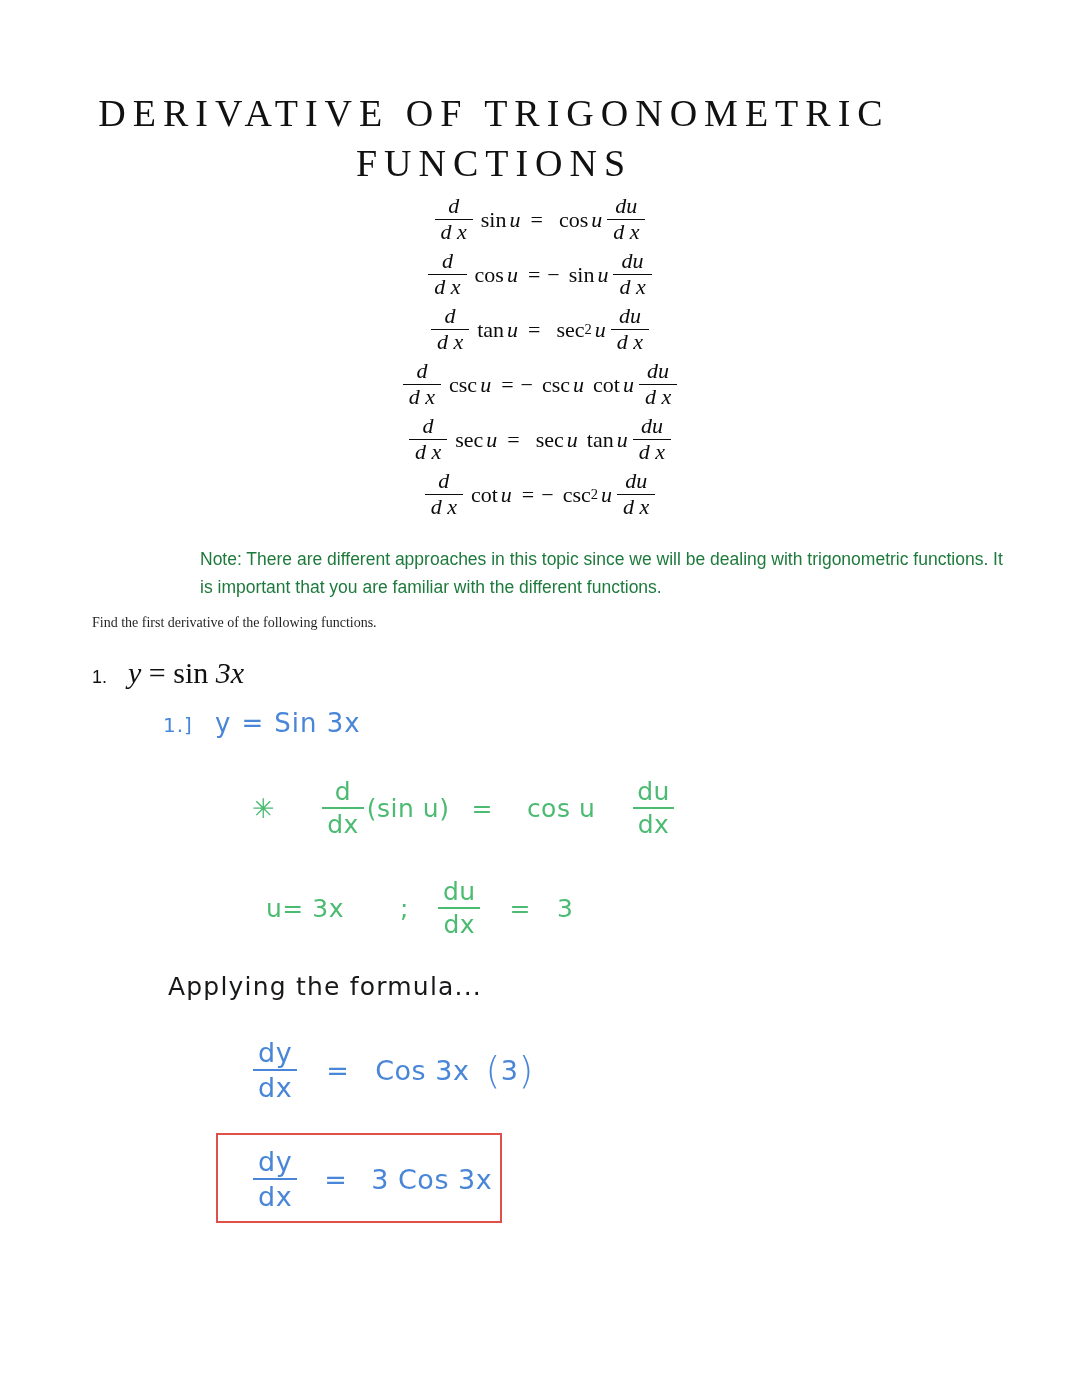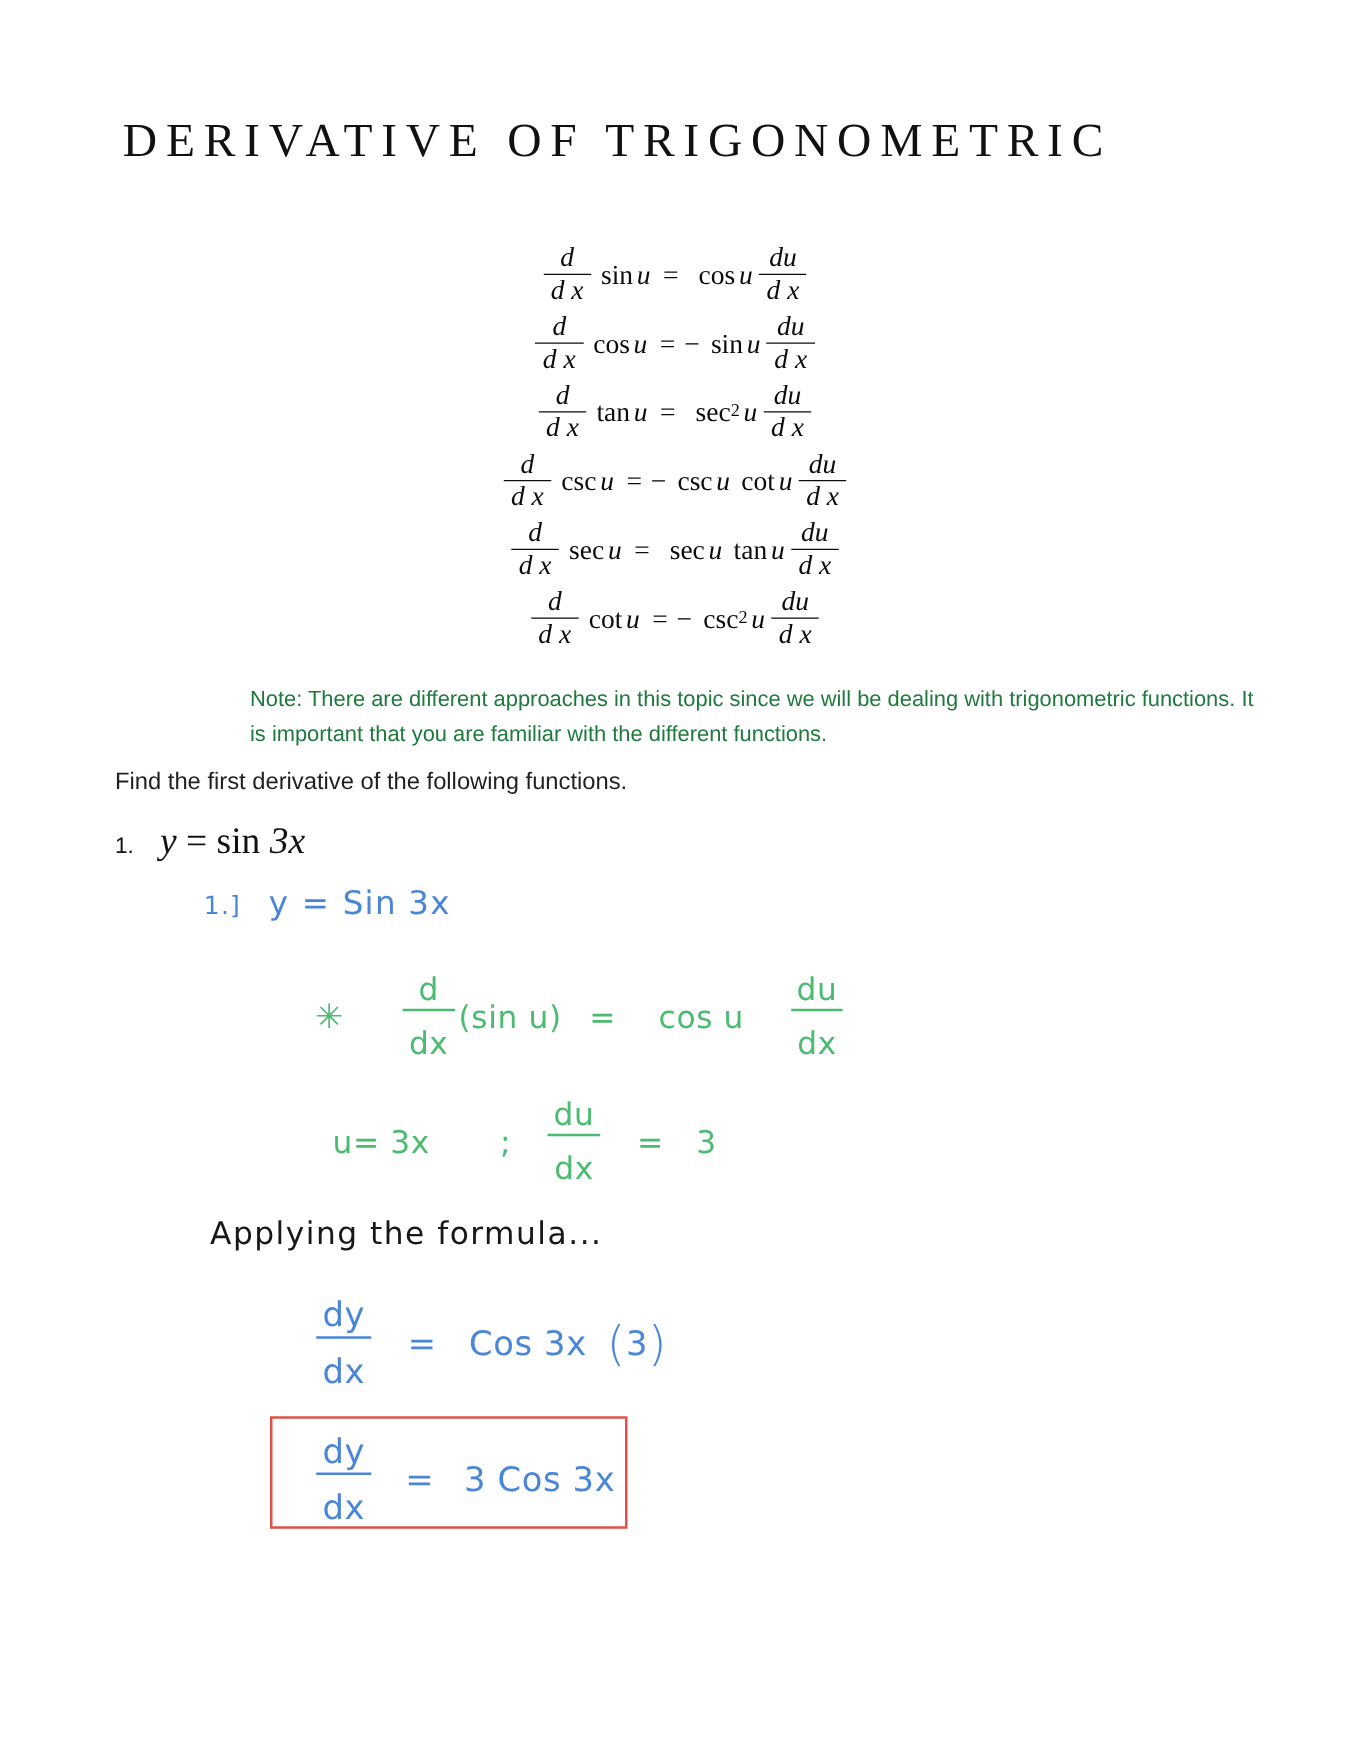--- a/index.html
+++ b/index.html
@@ -85,23 +85,23 @@
     color: #1e7a3c;
     font-family: "Liberation Sans", sans-serif;
     margin-left: 38px;
   }
 
   
   .instruction {
     position: absolute;
     left: 92px;
     top: 615px;
-    font-size: 19px;
+    font-size: 14px;
     color: #231f20;
-    font-family: Liberation Sans, sans-serif;
+    font-family: Liberation Serif, serif;
   }
 
   
   .problem {
     position: absolute;
     left: 92px;
     top: 656px;
     display: flex;
     align-items: baseline;
     font-family: "Liberation Serif", serif;
@@ -151,21 +151,21 @@
     margin-right: 44px;
   }
   .hwfrac {
     display: inline-flex;
     flex-direction: column;
     align-items: center;
     line-height: 1.08;
     margin: 0 3px;
   }
   .hwfrac .n { padding: 0 5px 2px 5px; }
-  .hwfrac .d { padding: 12px 5px 0 5px; border-top: 2.6px solid currentColor; }
+  .hwfrac .d { padding: 2px 5px 0 5px; border-top: 2.6px solid currentColor; }
   .hw-formula .sp { display: inline-block; width: 22px; }
   .hw-formula .sp-lg { display: inline-block; width: 34px; }
 
   .hw-sub {
     left: 266px;
     top: 878px;
     font-size: 25px;
     display: flex;
     align-items: center;
     letter-spacing: 0.5px;
@@ -209,20 +209,21 @@
     align-items: center;
     letter-spacing: 0.5px;
   }
   .hw-answer .gap { display: inline-block; width: 24px; }
 </style>
 </head>
 <body>
 
 <div class="page-title">
   <span>DERIVATIVE OF TRIGONOMETRIC</span>
+  <span class="ln2">FUNCTIONS</span>
 </div>
 
 <div class="formula-block">
 
   <div class="formula-row">
     <span class="frac">
       <span class="num">d</span>
       <span class="den">d x</span>
     </span>
     <span class="fn">sin</span>

